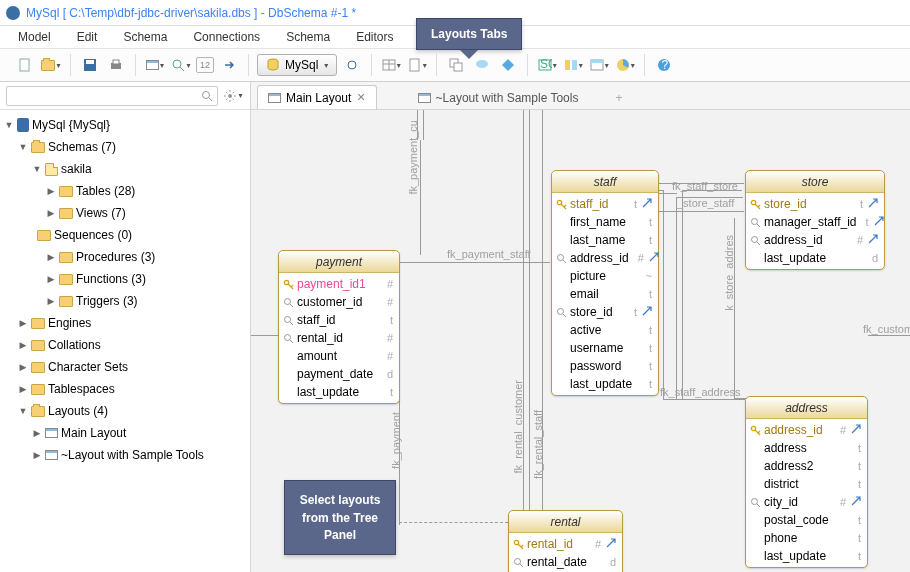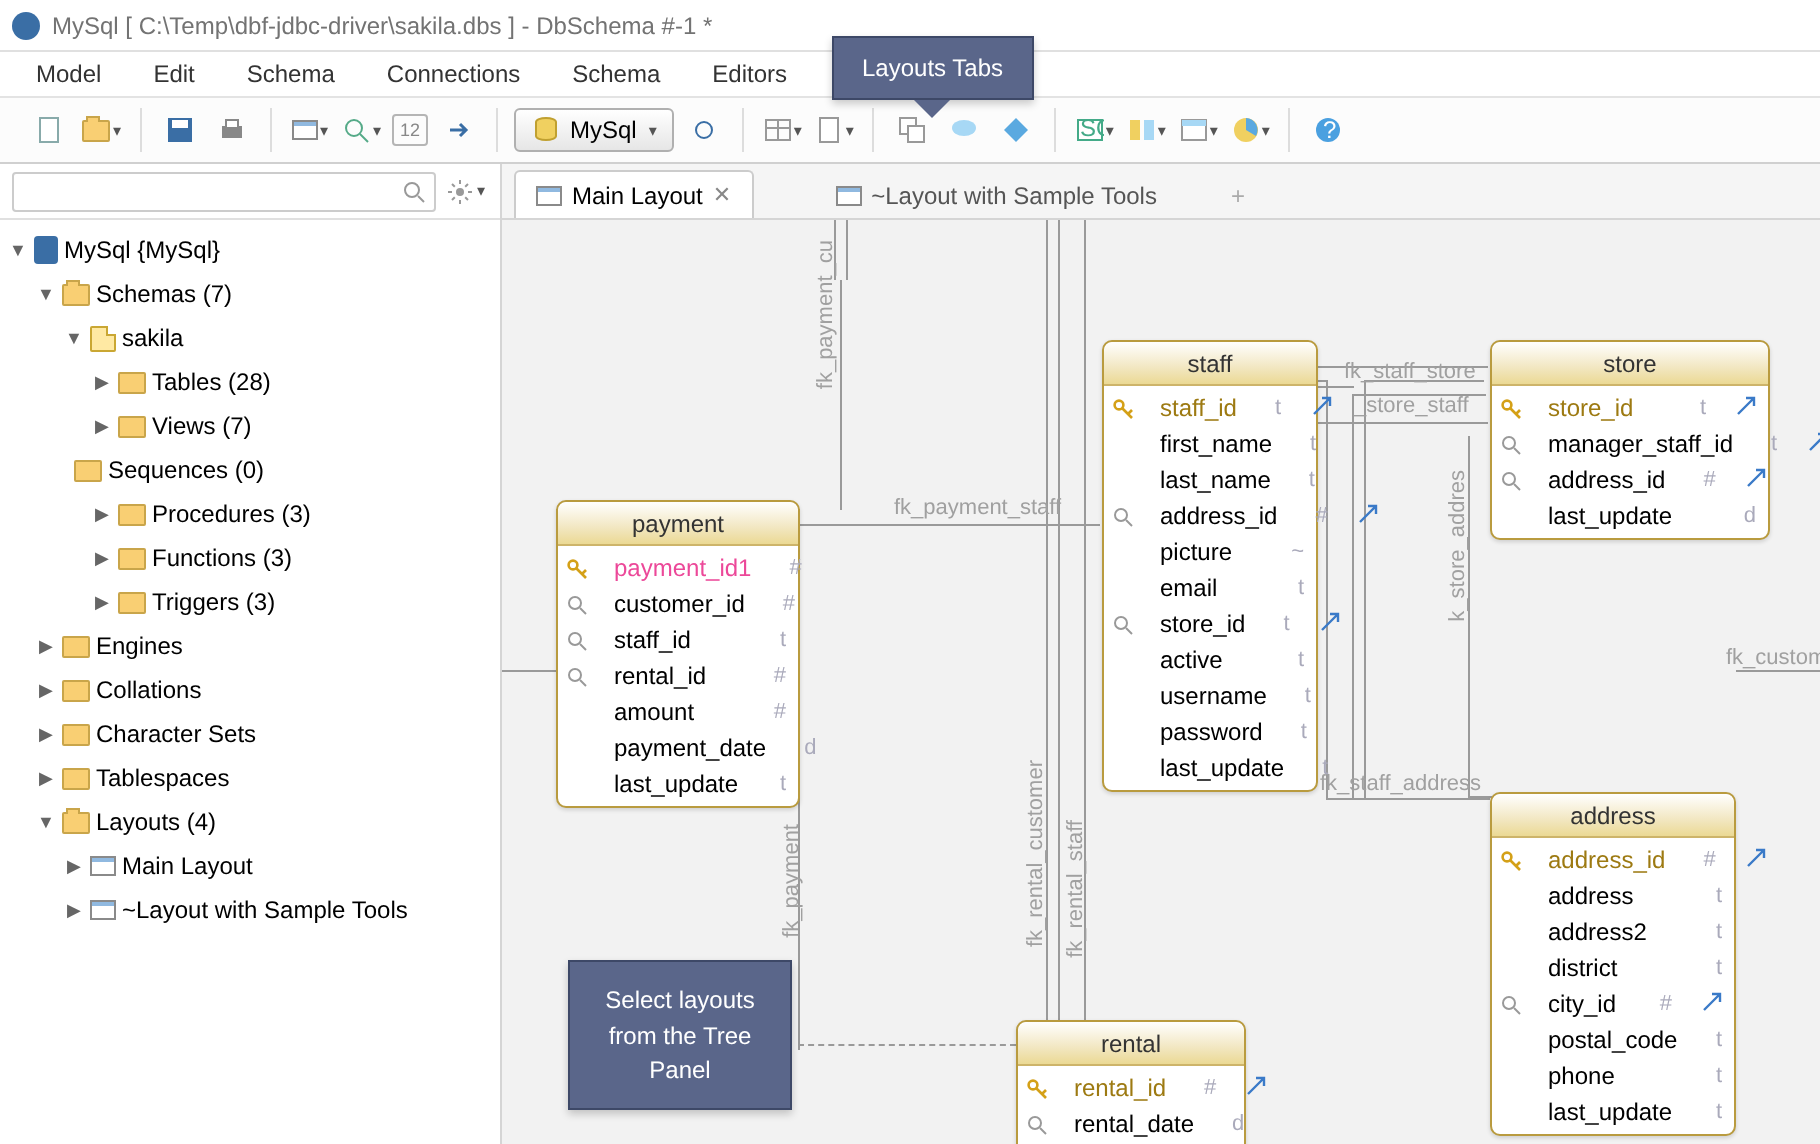--- a/index.html
+++ b/index.html
@@ -1,19 +1,19 @@
 <!DOCTYPE html>
 <html><head>
 <meta charset="utf-8">
 <style>
 * { box-sizing: border-box; font-family: "Segoe UI", Tahoma, sans-serif; font-size: 12px; }
 body { margin: 0; background: #fff; width: 910px; height: 572px; overflow: hidden; position: relative; }
 .titlebar { height: 26px; background: #fff; border-bottom: 1px solid #e0e0e0; display: flex; align-items: center; padding: 0 6px; gap: 6px; }
 .titlebar .app-icon { width: 14px; height: 14px; background: #3a6ea5; border-radius: 50%; }
-.titlebar span { color: #737373; }
+.titlebar span { color: #3b82f6; }
 .menubar { height: 22px; display: flex; align-items: center; padding: 0 18px; gap: 26px; color: #333; }
 .menubar span { cursor: default; }
 .toolbar { height: 34px; border-top: 1px solid #e3e3e3; border-bottom: 1px solid #d0d0d0; display: flex; align-items: center; padding: 0 14px; gap: 4px; background: #fcfcfc; }
 .toolbar .sep { width: 1px; height: 22px; background: #ddd; margin: 0 4px; }
 .tbtn { width: 22px; height: 22px; display: flex; align-items: center; justify-content: center; border-radius: 2px; }
 .mysql-btn { display: flex; align-items: center; gap: 5px; background: linear-gradient(#fff,#e6e6e6); border: 1px solid #b0b0b0; border-radius: 3px; height: 22px; padding: 0 8px; }
 .dd { font-size: 8px; color: #555; margin-left: 1px; }
 .main { display: flex; height: calc(572px - 26px - 22px - 34px); }
 .sidebar { width: 251px; border-right: 1px solid #d5d5d5; display: flex; flex-direction: column; }
 .searchbar { height: 28px; border-bottom: 1px solid #e0e0e0; display: flex; align-items: center; padding: 0 6px; }
@@ -28,26 +28,26 @@
 .schema-icon::after { content: ""; position: absolute; right: -1px; top: -1px; width: 4px; height: 4px; background: #fff; border-left: 1px solid #caa733; border-bottom: 1px solid #caa733; }
 .layout-icon { width: 13px; height: 10px; border: 1px solid #8a8a8a; background: #fff; position: relative; }
 .layout-icon::before { content: ""; position: absolute; top: 0; left: 0; right: 0; height: 2px; background: #90b9e0; }
 .canvas-wrap { flex: 1; display: flex; flex-direction: column; position: relative; }
 .tabbar { height: 28px; border-bottom: 1px solid #d5d5d5; display: flex; align-items: flex-end; padding: 0 6px; background: #f5f5f5; }
 .tab { height: 24px; display: flex; align-items: center; gap: 5px; padding: 0 10px; border: 1px solid transparent; border-bottom: none; color: #555; }
 .tab.active { background: #fff; border-color: #ccc; border-radius: 3px 3px 0 0; color: #000; }
 .tab .close { font-size: 11px; color: #888; }
 .canvas { flex: 1; background: #f2f2f2; position: relative; overflow: hidden; }
 .entity { position: absolute; background: #fff; border: 1px solid #b99b3f; border-radius: 5px; box-shadow: 0 1px 2px rgba(0,0,0,.15); }
-.entity-header { background: linear-gradient(#fff,#f2e7c2 60%,#ebd994); height: 22px; border-bottom: 1px solid #cdb46a; border-radius: 5px 5px 0 0; text-align: center; line-height: 22px; font-weight: 400; color: #333; }
+.entity-header { background: linear-gradient(#fff,#f2e7c2 60%,#ebd994); height: 22px; border-bottom: 1px solid #cdb46a; border-radius: 5px 5px 0 0; text-align: center; line-height: 22px; font-weight: 400; color: #333; font-style: italic; }
 .entity-body { padding: 2px 0; }
-.col { display: flex; align-items: center; height: 18px; padding: 0 6px 0 4px; gap: 13px; }
+.col { display: flex; align-items: center; height: 18px; padding: 0 6px 0 4px; gap: 3px; }
 .col .cicon { width: 11px; height: 11px; flex-shrink: 0; display: flex; align-items: center; justify-content: center; font-size: 10px; }
 .col .type { margin-left: auto; color: #aab; font-size: 11px; padding-left: 6px; }
-.callout { position: absolute; background: #5a668a; color: #fff; padding: 10px 14px; border: 1px solid #3d4867; text-align: center; font-size: 13px; line-height: 1.35; box-shadow: 0 2px 4px rgba(0,0,0,.2); }
+.callout { position: absolute; background: #5a668a; color: #fff; padding: 10px 14px; border: 1px solid #3d4867; text-align: center; font-size: 13px; line-height: 1.35; box-shadow: 0 2px 4px rgba(0,0,0,.2); font-weight: bold; }
 .callout.top::after { content: ""; position: absolute; bottom: -10px; left: 50%; margin-left: -9px; border: 9px solid transparent; border-top-color: #5a668a; border-bottom: none; }
 .fk-label { position: absolute; color: #a0a0a0; font-size: 11px; }
 .fk-label.vert { writing-mode: vertical-rl; transform: rotate(180deg); }
 svg.icon { width: 14px; height: 14px; }
 .rel-line { position: absolute; background: #9a9a9a; }
 .rel-dash { background: transparent; border-top: 1px dashed #9a9a9a; }
 </style>
 </head>
 <body>
 

